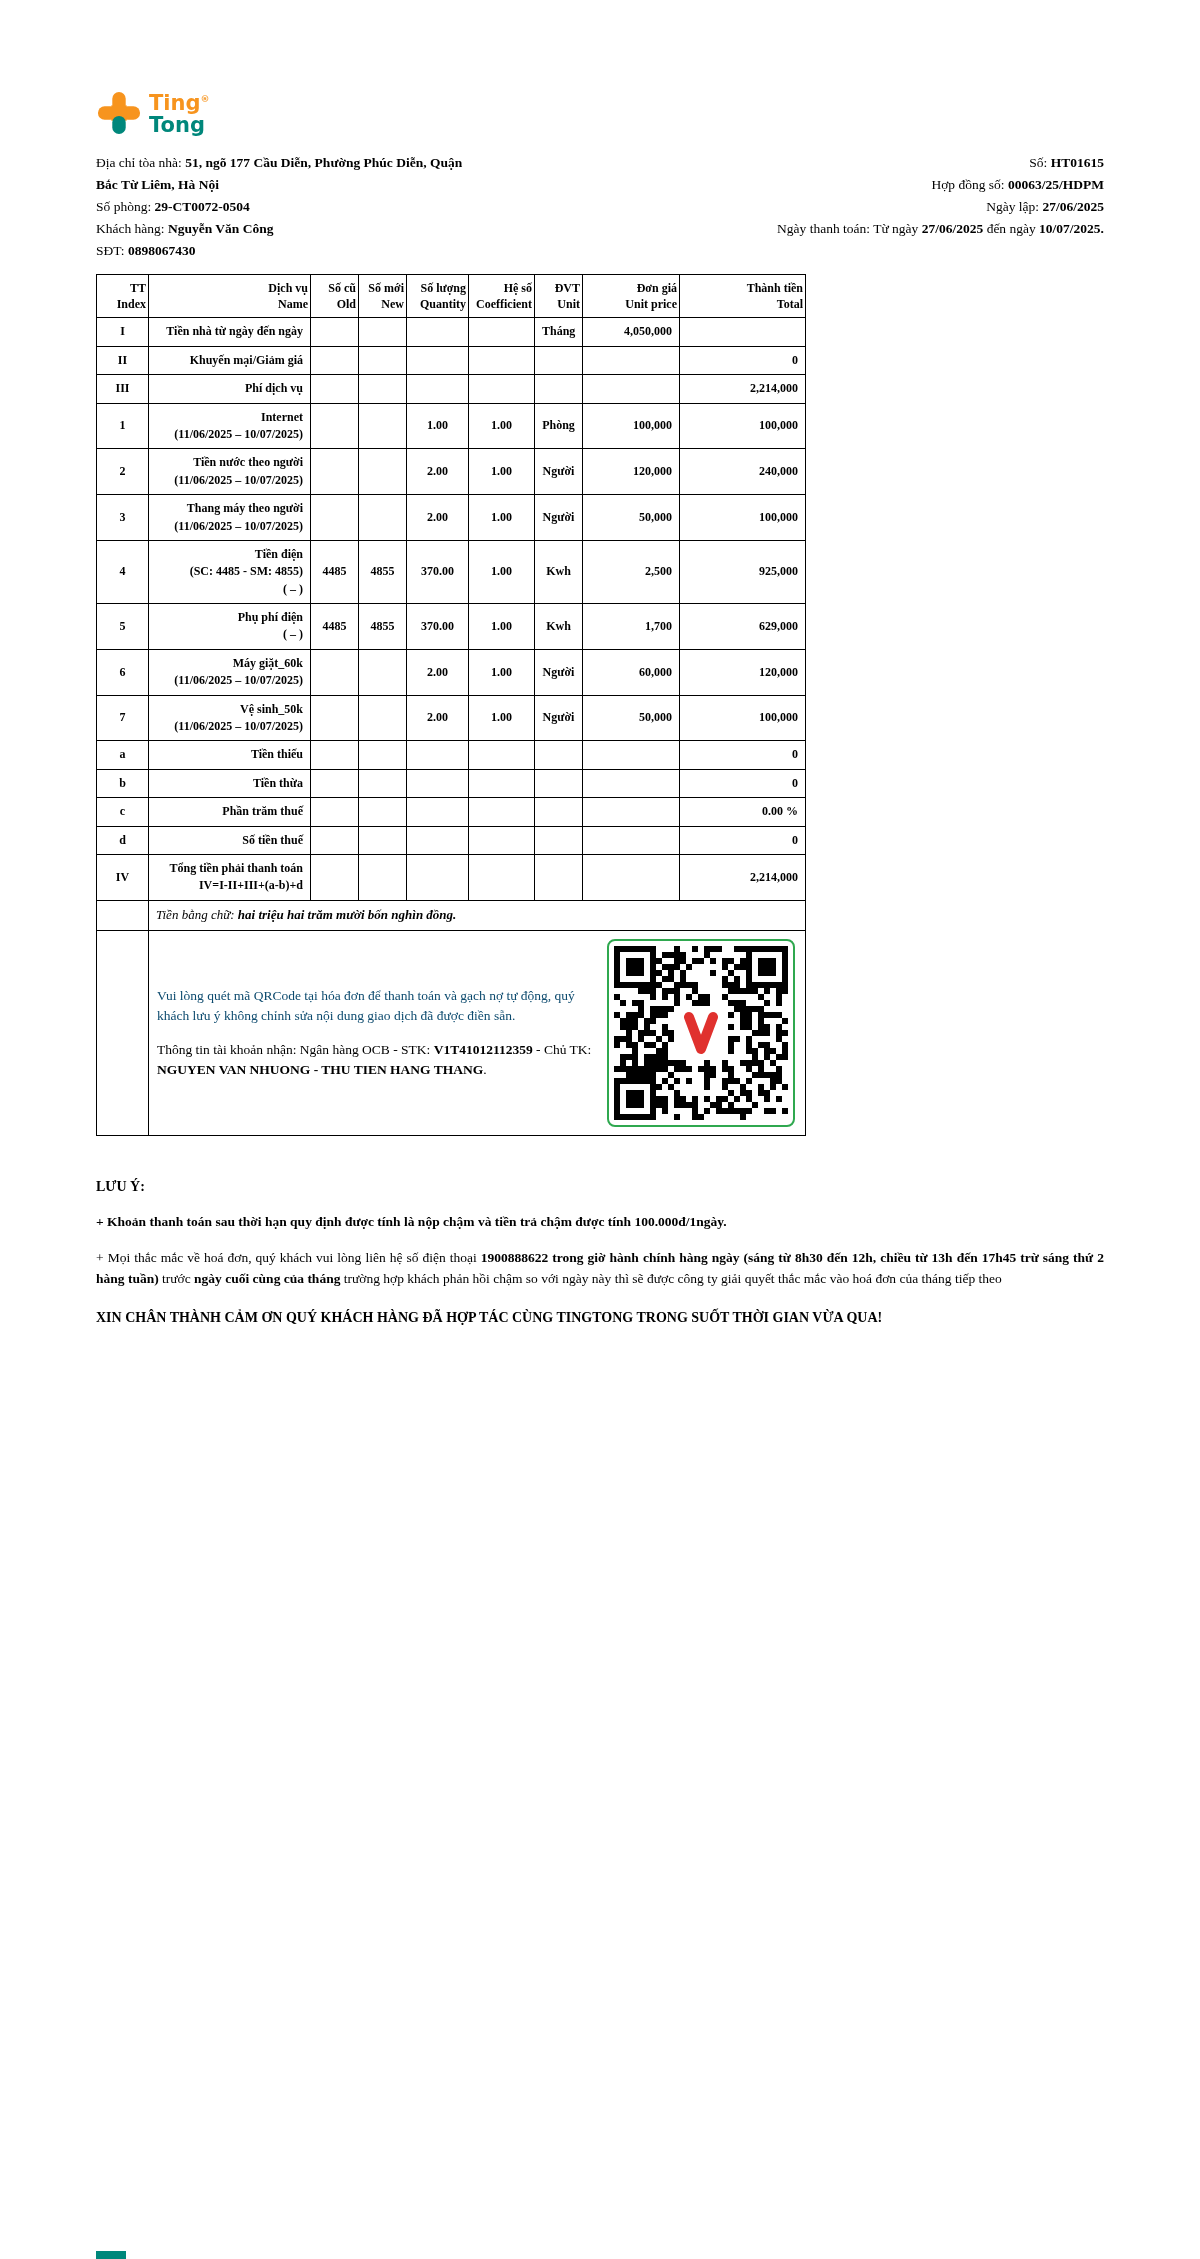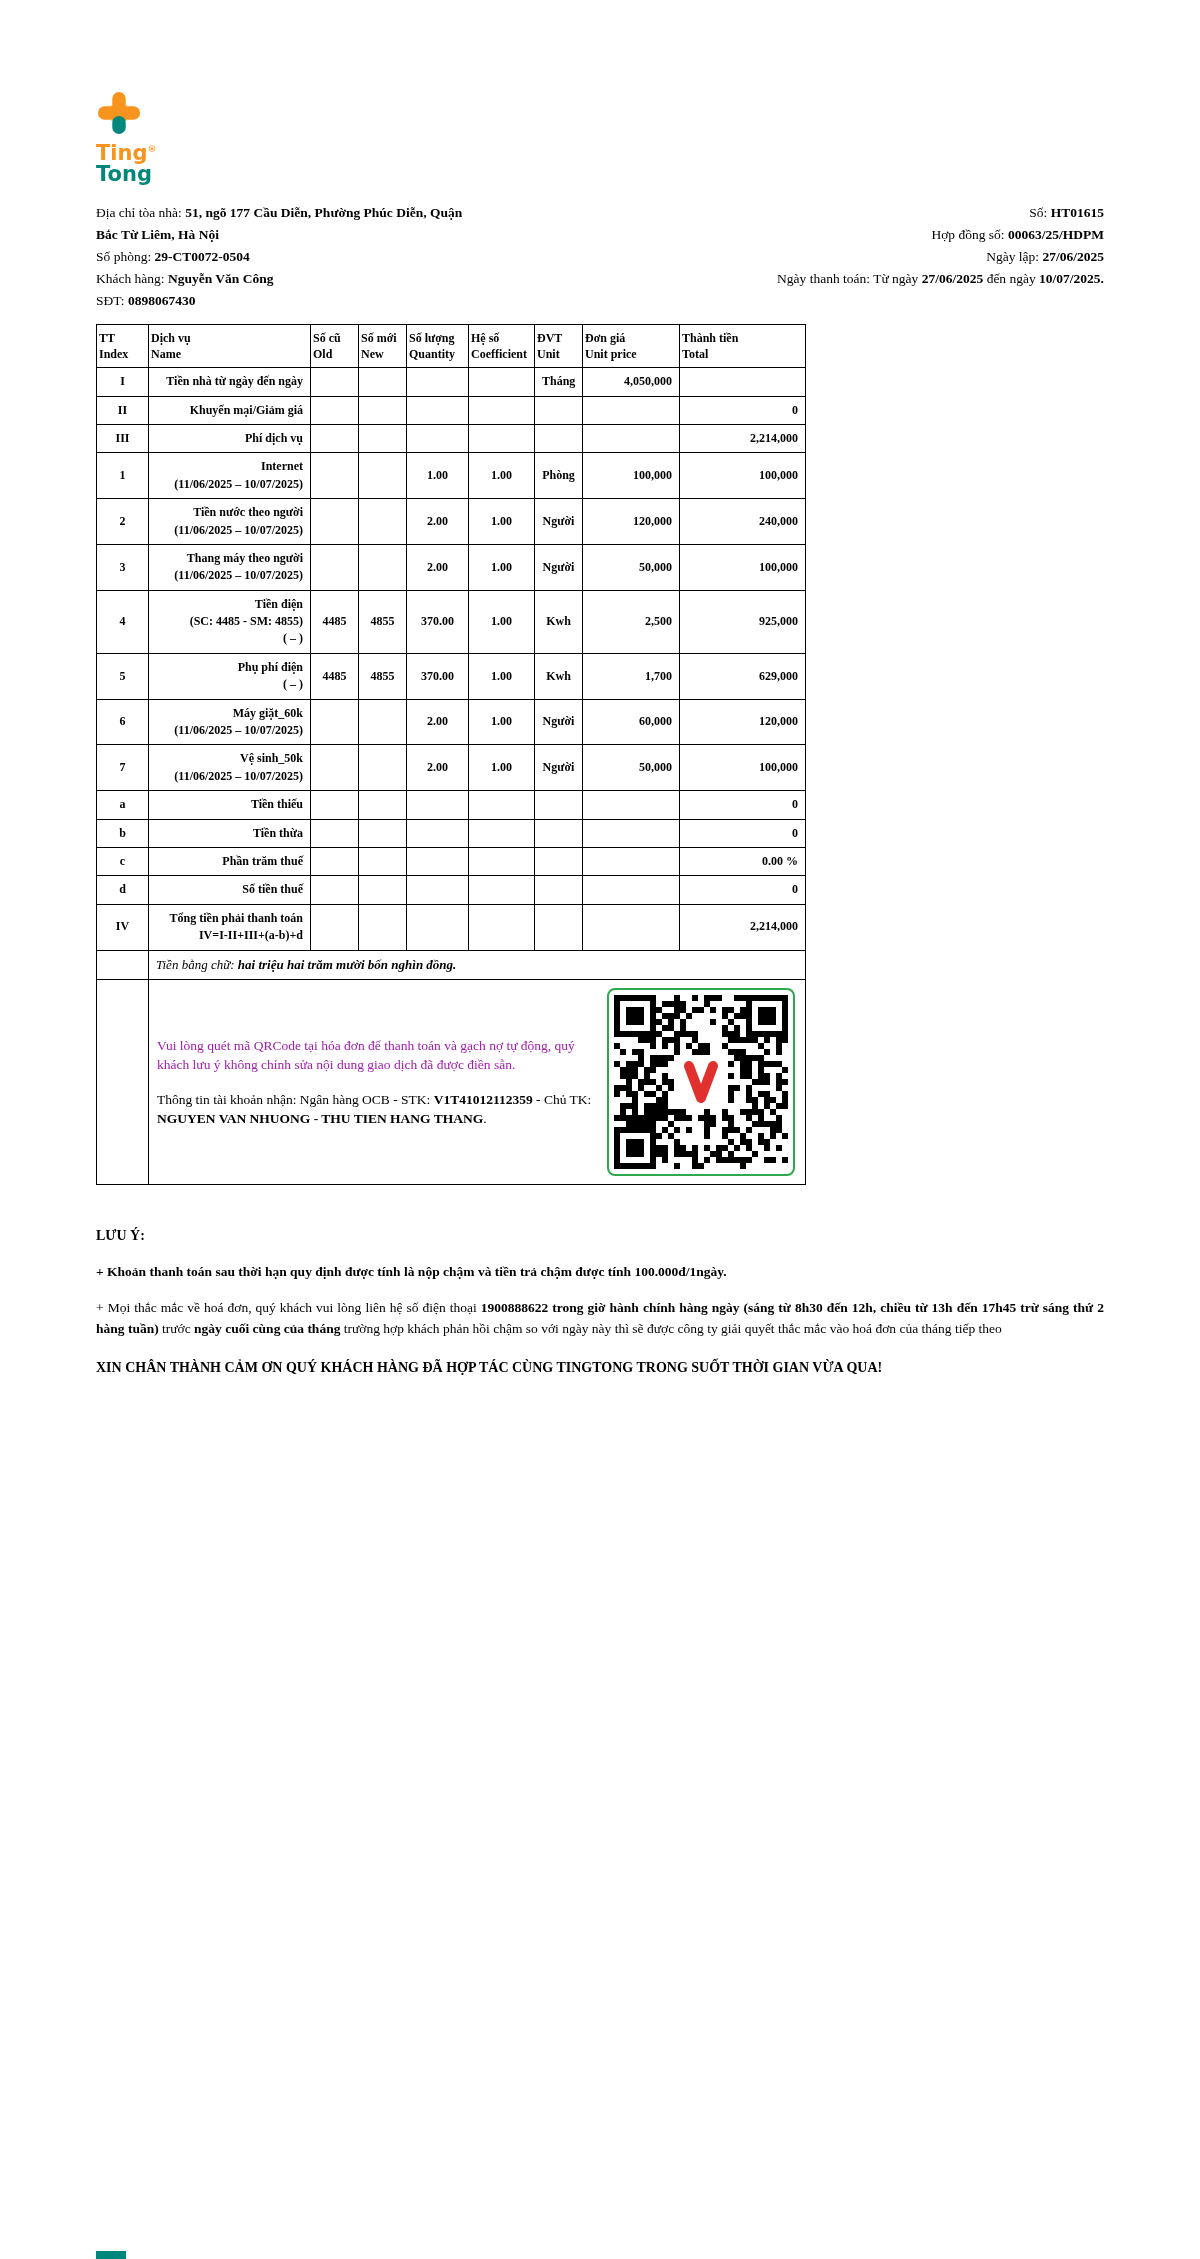--- a/index.html
+++ b/index.html
@@ -3,38 +3,38 @@
 <meta charset="utf-8">
 <style>
   * { box-sizing: border-box; }
   html, body { margin: 0; padding: 0; background: #fff; }
   .page { position: relative; width: 1200px; height: 2259px; background: #fff;
           font-family: "Liberation Serif", serif; color: #000; overflow: hidden; }
   .content { padding: 90px 96px 0 96px; }
 
   
   .header { display: flex; justify-content: space-between; align-items: flex-start; }
-  .logo { display: flex; align-items: flex-start; gap: 7px; flex-direction: column; }
+  .logo { display: flex; align-items: flex-end; gap: 7px; }
   .logo-text { font-family: "DejaVu Sans", sans-serif; font-weight: bold; line-height: 1.02; }
   .logo-line1 { font-size: 21px; }
   .logo-line1 sup { font-size: 9px; font-weight: bold; }
   .logo-line2 { font-size: 21px; }
   .title { text-align: right; font-weight: bold; font-size: 16.5px; line-height: 1.5; max-width: 350px; }
 
   
   .info { margin-top: 16px; font-size: 13.5px; }
   .info-row { display: flex; justify-content: space-between; line-height: 22px; }
   .info-left { text-align: left; }
   .info-right { text-align: right; }
 
   
   .invoice-table { margin-top: 12px; border-collapse: collapse; table-layout: fixed;
                    width: 709px; font-size: 12px; }
   .invoice-table th, .invoice-table td { border: 1px solid #000; vertical-align: middle; }
-  .invoice-table th { font-weight: bold; text-align: left; line-height: 1.35; padding: 5px 2px; }
+  .invoice-table th { font-weight: bold; text-align: right; line-height: 1.35; padding: 5px 2px; }
   .invoice-table td { font-weight: bold; line-height: 1.45; padding: 5px 7px; }
   .c-idx { text-align: center; }
   .c-name { text-align: right; }
   .c-old, .c-new, .c-qty, .c-coeff, .c-unit { text-align: center; }
   .c-price, .c-total { text-align: right; }
   .words-cell { font-weight: normal !important; font-size: 13px; }
   .qr-cell { padding: 8px !important; font-weight: normal !important; }
   .qr-flex { display: flex; justify-content: space-between; align-items: center; }
   .qr-text { width: 448px; font-size: 13.5px; line-height: 1.45; }
   .qr-text p { margin: 0; }
@@ -290,21 +290,21 @@
       <tbody>
         <tr>
           <td class="c-idx"></td>
           <td colspan="8" class="words-cell"><span style="font-style: italic;">Tiền bằng chữ: </span><span style="font-weight: bold; font-style: italic; text-align: right;">hai triệu hai trăm mười bốn nghìn đồng.</span></td>
         </tr>
         <tr>
           <td class="c-idx"></td>
           <td colspan="8" class="qr-cell">
             <div class="qr-flex">
               <div class="qr-text">
-                <p class="qr-note"><span style="color: #a21caf;">Vui lòng quét mã QRCode tại hóa đơn để thanh toán và gạch nợ tự động, quý khách lưu ý không chỉnh sửa nội dung giao dịch đã được điền sẵn.</span></p>
+                <p class="qr-note"><span style="color: #0c4a6e;">Vui lòng quét mã QRCode tại hóa đơn để thanh toán và gạch nợ tự động, quý khách lưu ý không chỉnh sửa nội dung giao dịch đã được điền sẵn.</span></p>
                 <p class="account-info"><span>Thông tin tài khoản nhận: Ngân hàng OCB - STK: </span><span style="font-weight: bold;">V1T41012112359</span><span> - Chủ TK: </span><span style="font-weight: bold;">NGUYEN VAN NHUONG - THU TIEN HANG THANG</span><span>.</span></p>
               </div>
               <div class="qr-box" style="border-color: rgb(47, 168, 79);">
                 <svg width="174" height="174" viewBox="0 0 174 174">
                     <rect width="174" height="174" fill="#fff"></rect>
                     <g fill="#000">
                       <rect x="60" y="0" width="6" height="6"></rect>
                       <rect x="78" y="0" width="6" height="6"></rect>
                       <rect x="90" y="0" width="6" height="6"></rect>
                       <rect x="96" y="0" width="6" height="6"></rect>

